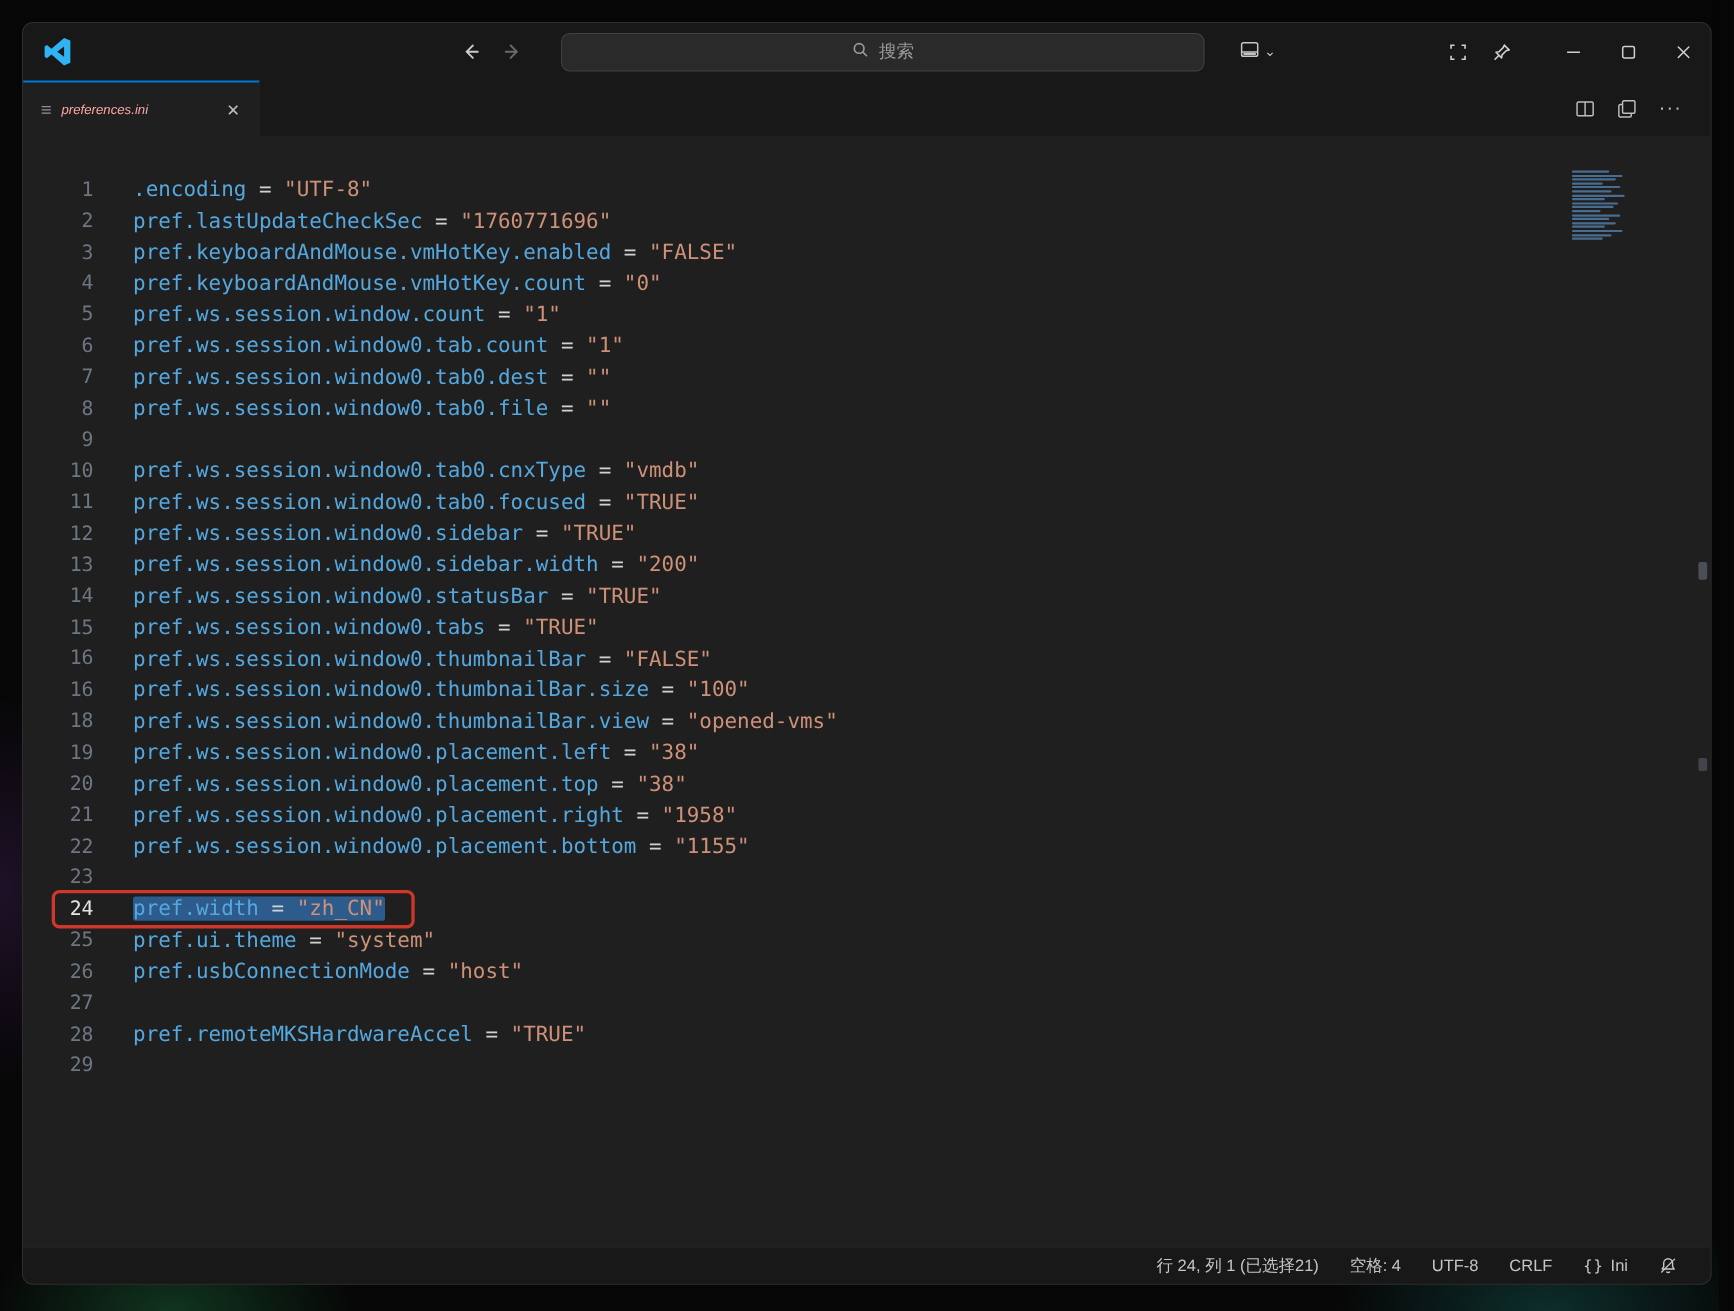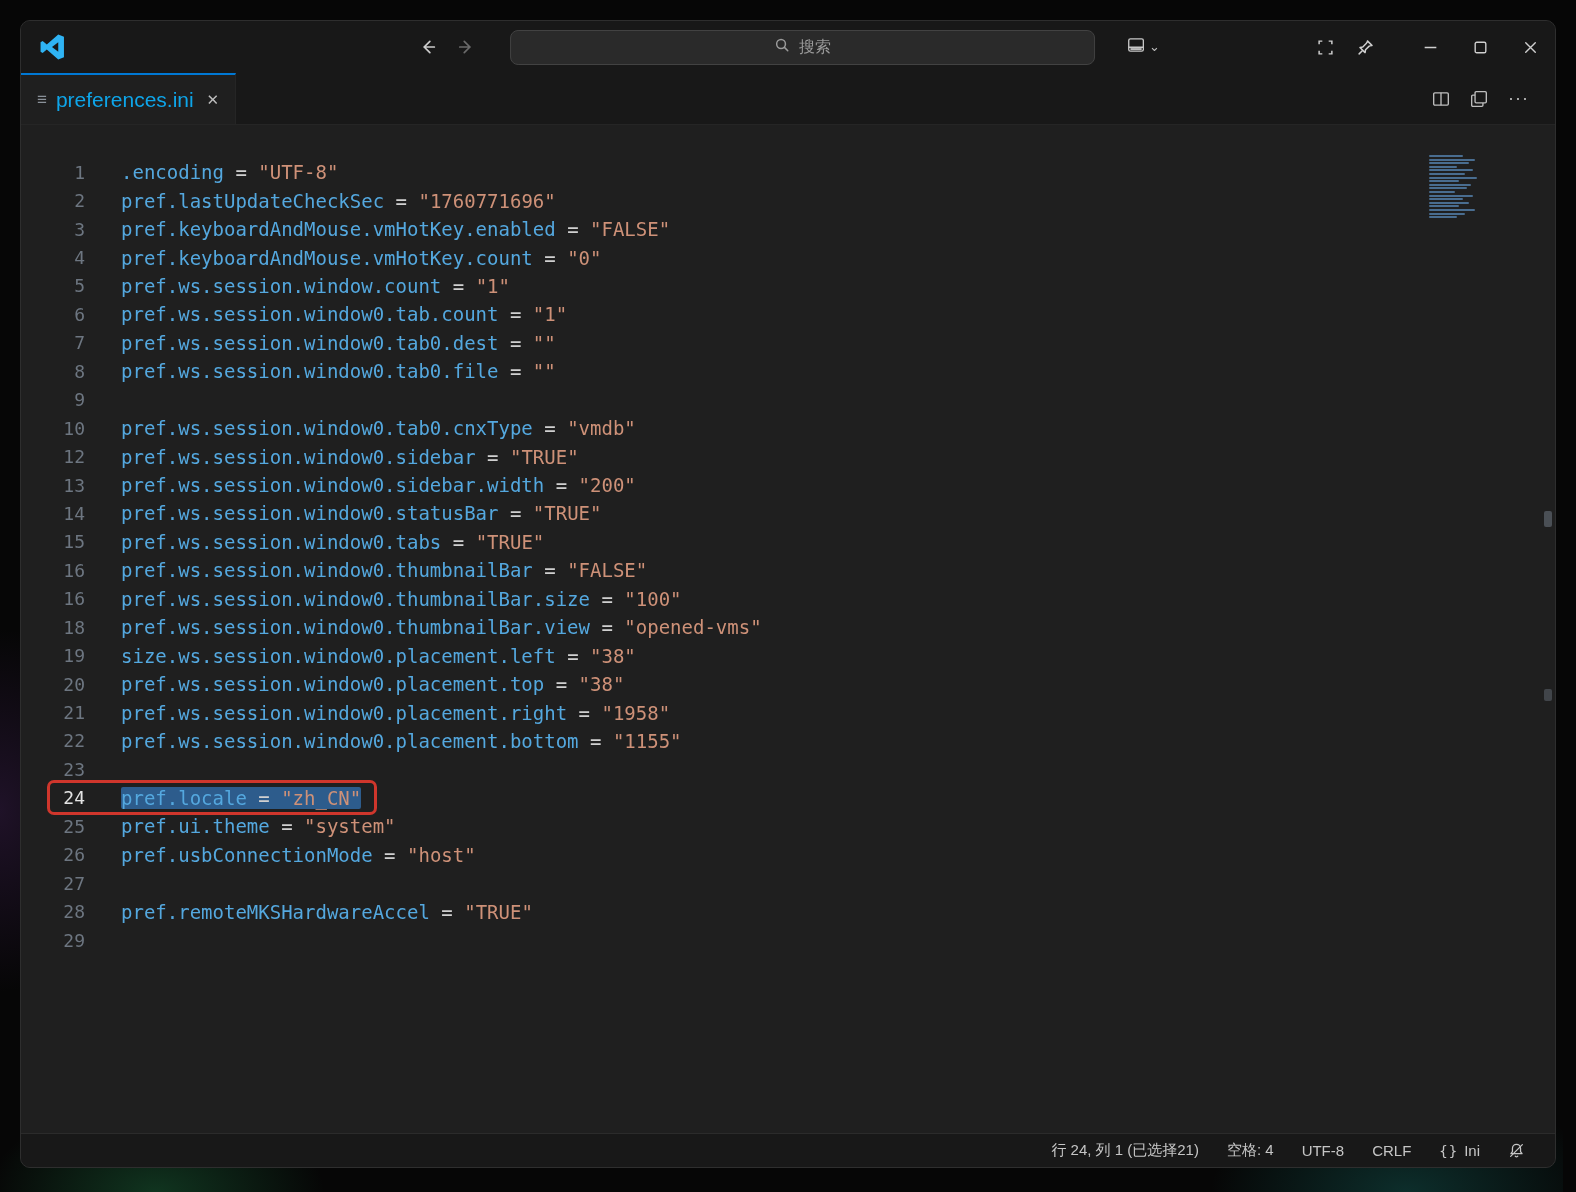--- a/index.html
+++ b/index.html
@@ -33,21 +33,21 @@
   .wbtn { width:40px; height:52px; display:flex; align-items:center; justify-content:center; color:#cfcfcf; cursor:pointer; }
   .wbtn svg { width:17px; height:17px; }
   .wbtn.gap { margin-right:20px; }
   .wbtn.wide { width:50px; }
 
   
   .tabbar { height:52px; flex:0 0 52px; background:#181818; display:flex; align-items:stretch; border-bottom:1px solid #252525; }
   .tab { width:215px; background:#1f1f1f; border-top:2px solid #0078d4; border-right:1px solid #252525;
     display:flex; align-items:center; padding:0 12px 0 16px; gap:9px; cursor:pointer; }
   .tab-icon { color:#8a9199; font-size:17px; line-height:1; }
-  .tab-label { color:#0ea5e9; font-size:21px; white-space:nowrap; }
+  .tab-label { color:#fca5a5; font-size:12px; white-space:nowrap;font-style:italic; }
   .tab-close { margin-left:auto; color:#bdbdbd; font-size:15px; width:22px; height:22px; display:flex; align-items:center; justify-content:center; border-radius:5px; cursor:pointer; }
   .tab-actions { margin-left:auto; display:flex; align-items:center; gap:20px; padding-right:26px; color:#bdbdbd; }
   .tab-actions svg { width:18px; height:18px; }
   .more-dots { font-size:18px; letter-spacing:1px; cursor:pointer; }
   .ta-btn { cursor:pointer; display:flex; align-items:center; }
 
   
   .editor { position:relative; flex:1 1 auto; background:#1f1f1f; overflow:hidden; }
   .code-area { position:absolute; inset:0; padding-top:33px; font-family:"DejaVu Sans Mono", monospace; font-size:19px; }
   .code-row { position:relative; display:flex; height:28.45px; align-items:center; white-space:pre; }
@@ -180,33 +180,34 @@
           <div class="code-row"><span class="gutter">1</span><span class="code"><span><span class="tk-key">.encoding</span><span class="tk-op"> = </span><span class="tk-str">"UTF-8"</span></span></span></div>
           <div class="code-row"><span class="gutter">2</span><span class="code"><span><span class="tk-key">pref.lastUpdateCheckSec</span><span class="tk-op"> = </span><span class="tk-str">"1760771696"</span></span></span></div>
           <div class="code-row"><span class="gutter">3</span><span class="code"><span><span class="tk-key">pref.keyboardAndMouse.vmHotKey.enabled</span><span class="tk-op"> = </span><span class="tk-str">"FALSE"</span></span></span></div>
           <div class="code-row"><span class="gutter">4</span><span class="code"><span><span class="tk-key">pref.keyboardAndMouse.vmHotKey.count</span><span class="tk-op"> = </span><span class="tk-str">"0"</span></span></span></div>
           <div class="code-row"><span class="gutter">5</span><span class="code"><span><span class="tk-key">pref.ws.session.window.count</span><span class="tk-op"> = </span><span class="tk-str">"1"</span></span></span></div>
           <div class="code-row"><span class="gutter">6</span><span class="code"><span><span class="tk-key">pref.ws.session.window0.tab.count</span><span class="tk-op"> = </span><span class="tk-str">"1"</span></span></span></div>
           <div class="code-row"><span class="gutter">7</span><span class="code"><span><span class="tk-key">pref.ws.session.window0.tab0.dest</span><span class="tk-op"> = </span><span class="tk-str">""</span></span></span></div>
           <div class="code-row"><span class="gutter">8</span><span class="code"><span><span class="tk-key">pref.ws.session.window0.tab0.file</span><span class="tk-op"> = </span><span class="tk-str">""</span></span></span></div>
           <div class="code-row"><span class="gutter">9</span></div>
           <div class="code-row"><span class="gutter">10</span><span class="code"><span><span class="tk-key">pref.ws.session.window0.tab0.cnxType</span><span class="tk-op"> = </span><span class="tk-str">"vmdb"</span></span></span></div>
+          <div class="code-row"><span class="gutter">11</span><span class="code"><span><span class="tk-key">pref.ws.session.window0.tab0.focused</span><span class="tk-op"> = </span><span class="tk-str">"TRUE"</span></span></span></div>
           <div class="code-row"><span class="gutter">12</span><span class="code"><span><span class="tk-key">pref.ws.session.window0.sidebar</span><span class="tk-op"> = </span><span class="tk-str">"TRUE"</span></span></span></div>
           <div class="code-row"><span class="gutter">13</span><span class="code"><span><span class="tk-key">pref.ws.session.window0.sidebar.width</span><span class="tk-op"> = </span><span class="tk-str">"200"</span></span></span></div>
           <div class="code-row"><span class="gutter">14</span><span class="code"><span><span class="tk-key">pref.ws.session.window0.statusBar</span><span class="tk-op"> = </span><span class="tk-str">"TRUE"</span></span></span></div>
           <div class="code-row"><span class="gutter">15</span><span class="code"><span><span class="tk-key">pref.ws.session.window0.tabs</span><span class="tk-op"> = </span><span class="tk-str">"TRUE"</span></span></span></div>
           <div class="code-row"><span class="gutter">16</span><span class="code"><span><span class="tk-key">pref.ws.session.window0.thumbnailBar</span><span class="tk-op"> = </span><span class="tk-str">"FALSE"</span></span></span></div>
           <div class="code-row"><span class="gutter">16</span><span class="code"><span><span class="tk-key">pref.ws.session.window0.thumbnailBar.size</span><span class="tk-op"> = </span><span class="tk-str">"100"</span></span></span></div>
           <div class="code-row"><span class="gutter">18</span><span class="code"><span><span class="tk-key">pref.ws.session.window0.thumbnailBar.view</span><span class="tk-op"> = </span><span class="tk-str">"opened-vms"</span></span></span></div>
-          <div class="code-row"><span class="gutter">19</span><span class="code"><span><span class="tk-key">size.ws.session.window0.placement.left</span><span class="tk-op"> = </span><span class="tk-str">"38"</span></span></span></div>
+          <div class="code-row"><span class="gutter">19</span><span class="code"><span><span class="tk-key">pref.ws.session.window0.placement.left</span><span class="tk-op"> = </span><span class="tk-str">"38"</span></span></span></div>
           <div class="code-row"><span class="gutter">20</span><span class="code"><span><span class="tk-key">pref.ws.session.window0.placement.top</span><span class="tk-op"> = </span><span class="tk-str">"38"</span></span></span></div>
           <div class="code-row"><span class="gutter">21</span><span class="code"><span><span class="tk-key">pref.ws.session.window0.placement.right</span><span class="tk-op"> = </span><span class="tk-str">"1958"</span></span></span></div>
           <div class="code-row"><span class="gutter">22</span><span class="code"><span><span class="tk-key">pref.ws.session.window0.placement.bottom</span><span class="tk-op"> = </span><span class="tk-str">"1155"</span></span></span></div>
           <div class="code-row"><span class="gutter">23</span></div>
-          <div class="code-row"><span class="gutter active">24</span><span class="code"><span class="sel"><span class="tk-key">pref.locale</span><span class="tk-op"> = </span><span class="tk-str">"zh_CN"</span></span></span><div class="redbox"></div></div>
+          <div class="code-row"><span class="gutter active">24</span><span class="code"><span class="sel"><span class="tk-key">pref.width</span><span class="tk-op"> = </span><span class="tk-str">"zh_CN"</span></span></span><div class="redbox"></div></div>
           <div class="code-row"><span class="gutter">25</span><span class="code"><span><span class="tk-key">pref.ui.theme</span><span class="tk-op"> = </span><span class="tk-str">"system"</span></span></span></div>
           <div class="code-row"><span class="gutter">26</span><span class="code"><span><span class="tk-key">pref.usbConnectionMode</span><span class="tk-op"> = </span><span class="tk-str">"host"</span></span></span></div>
           <div class="code-row"><span class="gutter">27</span></div>
           <div class="code-row"><span class="gutter">28</span><span class="code"><span><span class="tk-key">pref.remoteMKSHardwareAccel</span><span class="tk-op"> = </span><span class="tk-str">"TRUE"</span></span></span></div>
           <div class="code-row"><span class="gutter">29</span><span class="code"></span></div>
         </div>
       <div class="minimap" id="minimap">
           <div class="mm-line" style="width: 34px;"></div>
           <div class="mm-line" style="width: 46px;"></div>
           <div class="mm-line" style="width: 40px;"></div>

